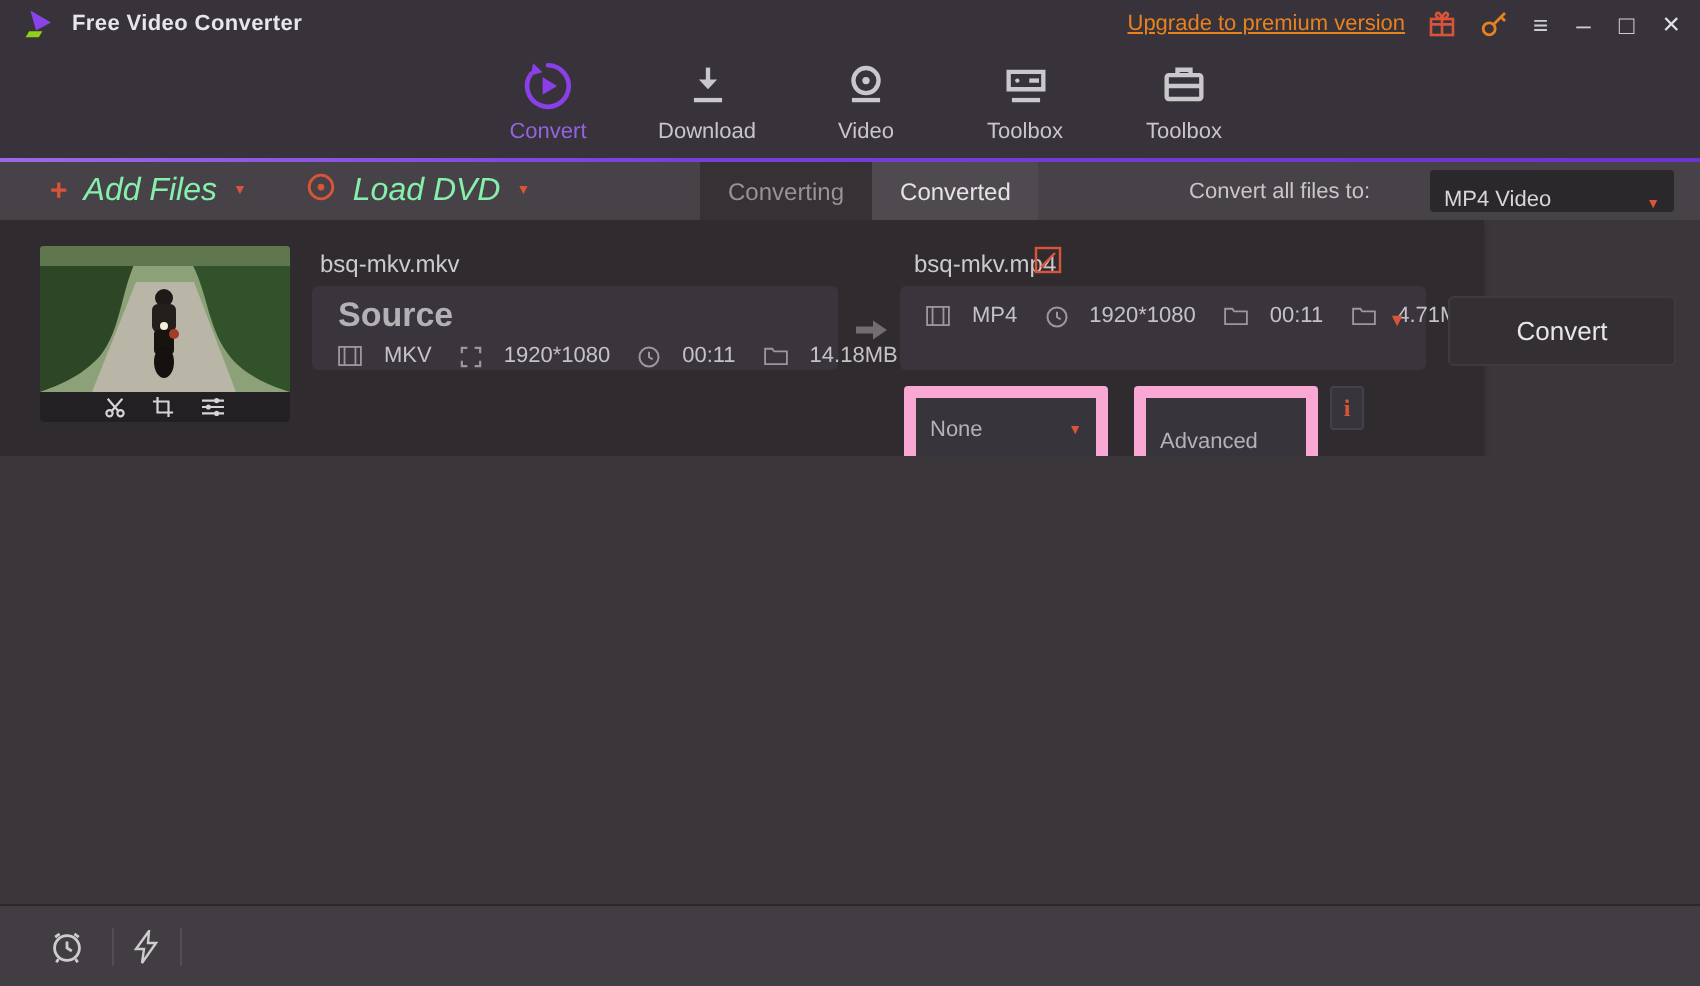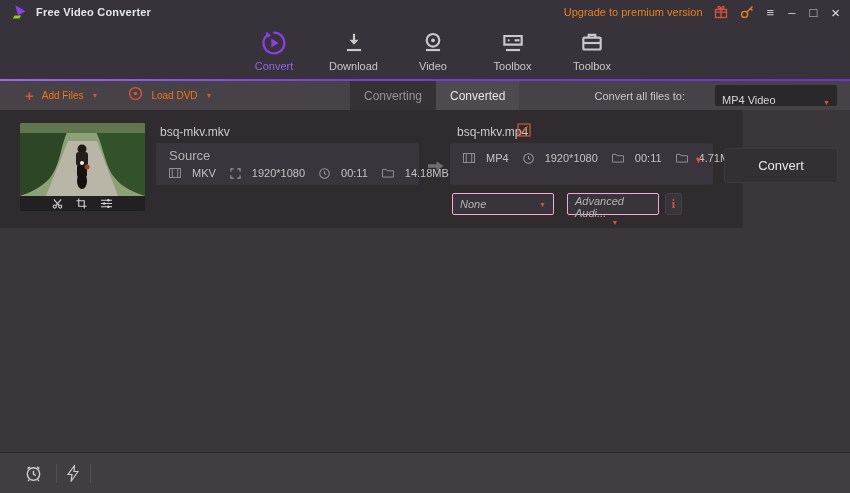--- a/index.html
+++ b/index.html
@@ -6,38 +6,38 @@
   html,body { width:850px; height:493px; overflow:hidden; }
   body { font-family:"Liberation Sans", sans-serif; background:#3a363a; }
   #app { position:relative; width:850px; height:493px; background:#3a363a; outline:1px solid #6e6a6e; overflow:hidden; }
 
   
   .header { position:absolute; top:0; left:0; width:850px; height:80px; background:#38333a; }
   .titlebar { position:absolute; top:0; left:0; width:850px; height:24px; display:flex; align-items:center; padding:0 8px; }
   .logo { width:16px; height:16px; margin-left:4px; }
   .app-title { color:#e8e6e8; font-size:11px; font-weight:bold; margin-left:8px; letter-spacing:0.2px; }
   .titlebar-right { margin-left:auto; display:flex; align-items:center; gap:10px; }
-  .upgrade-link { color:#e8821f; font-size:11px; cursor:pointer; }
+  .upgrade-link { color:#e8821f; font-size:11px; text-decoration:underline; cursor:pointer; }
   .tb-icon { width:16px; height:16px; display:flex; align-items:center; justify-content:center; cursor:pointer; }
   .glyph-btn { color:#cfccd0; font-size:13px; line-height:1; cursor:pointer; padding:0 2px; }
   .glyph-btn.close { font-size:15px; color:#e4e2e4; }
 
   
   .nav { position:absolute; top:24px; left:238px; width:390px; height:54px; display:flex; justify-content:space-between; }
   .nav-tab { width:72px; display:flex; flex-direction:column; align-items:center; justify-content:center; gap:4px; cursor:pointer; }
   .nav-tab .nav-label { font-size:11px; color:#c9c6c9; }
   .nav-tab.active .nav-label { color:#9464e0; }
   .accent-line { position:absolute; top:79px; left:0; width:850px; height:2px;
     background:linear-gradient(90deg,#9a6ae8 0%,#7a3fd8 40%,#6f31cf 100%); }
 
   
   .toolbar { position:absolute; top:81px; left:0; width:850px; height:29px; background:#474247; display:flex; align-items:center; }
   .tool-group { display:flex; align-items:center; }
   .plus-glyph { color:#d9553a; font-size:15px; font-weight:bold; margin-left:25px; }
-  .tool-label { color:#f97316; font-size:10px; margin-left:8px; cursor:pointer; }
+  .tool-label { color:#86efac; font-size:16px; margin-left:8px; cursor:pointer;font-style:italic; }
   .chev { color:#d9553a; font-size:7px; margin-left:8px; cursor:pointer; }
   .dvd-icon { margin-left:30px; }
   .filter-tabs { position:absolute; left:350px; top:0; height:29px; display:flex; }
   .filter-tab { height:29px; padding:13px 14px; display:flex; align-items:center; font-size:12px; cursor:pointer; }
   .filter-tab.converting { background:#353135; color:#969296; }
   .filter-tab.converted { background:#4f4a4f; color:#e5e3e5; }
   .convert-to { position:absolute; right:165px; top:0; height:29px; display:flex; align-items:center; color:#c9c6c9; font-size:11px; }
   .format-dd { position:absolute; right:13px; top:4px; width:122px; height:21px; background:#2b282b; border-radius:2px; display:flex; align-items:flex-end; padding:0 7px; cursor:pointer; }
   .format-dd .dd-value { color:#d8d6d8; font-size:11px; flex:1; }
 
@@ -48,29 +48,29 @@
   .thumb-tools { width:125px; height:15px; background:#232023; display:flex; align-items:center; justify-content:center; gap:13px; }
   .thumb-tools .ttool { display:flex; align-items:center; cursor:pointer; }
   .fname { position:absolute; top:15px; font-size:12px; color:#cccacc; }
   .fname.src { left:160px; }
   .fname.tgt { left:457px; }
   .edit-btn { position:absolute; left:517px; top:13px; cursor:pointer; }
 
   .media-panel { position:absolute; top:33px; width:263px; height:42px; background:#3a353d; border-radius:3px; padding:5px 13px 0; }
   .media-panel.source { left:156px; }
   .media-panel.target { left:450px; }
-  .panel-title { font-size:13px; color:#b4b1b4; }
+  .panel-title { font-size:17px; color:#b4b1b4;font-weight:bold; }
   .meta-row { display:flex; align-items:center; margin-top:4px; gap:14px; }
   .meta-item { display:flex; align-items:center; gap:11px; color:#c5c2c5; font-size:11px; white-space:nowrap; }
   .target-chev { position:absolute; right:10px; top:12px; font-size:9px; color:#d9553a; cursor:pointer; }
   .flow-arrow { position:absolute; left:428px; top:48px; }
 
   .convert-btn { position:absolute; left:724px; top:38px; width:114px; height:35px; background:#332f33; border:1px solid #3e3a3e; border-radius:3px; color:#e8e6e8; font-size:13px; display:flex; align-items:center; justify-content:center; cursor:pointer; }
 
-  .dd { position:absolute; top:83px; height:22px; background:#38343b; border:1px solid #f9a8d4; border-radius:2px; display:flex; align-items:center; padding:1px 7px; cursor:pointer;font-style:italic; }
+  .dd { position:absolute; top:83px; height:22px; background:#38343b; border:6px solid #f9a8d4; border-radius:2px; display:flex; align-items:center; padding:16px 7px; cursor:pointer; }
   .dd .dd-value { color:#b5b2b5; font-size:11px; flex:1; }
   .dd.effect { left:452px; width:102px; }
   .dd.audio { left:567px; width:92px;flex-direction:column; }
   .info-btn { position:absolute; left:665px; top:83px; width:17px; height:22px; background:#38343b; border:1px solid #45414a; border-radius:2px; color:#d9553a; font-size:12px; font-weight:bold; font-family:"Liberation Serif",serif; display:flex; align-items:center; justify-content:center; cursor:pointer; }
 
   
   .list-area { position:absolute; top:228px; left:0; width:850px; height:224px; background:#3a363a; }
 
   
   .footer { position:absolute; top:452px; left:0; width:850px; height:41px; background:#423d42; border-top:1px solid #2b282b; }

